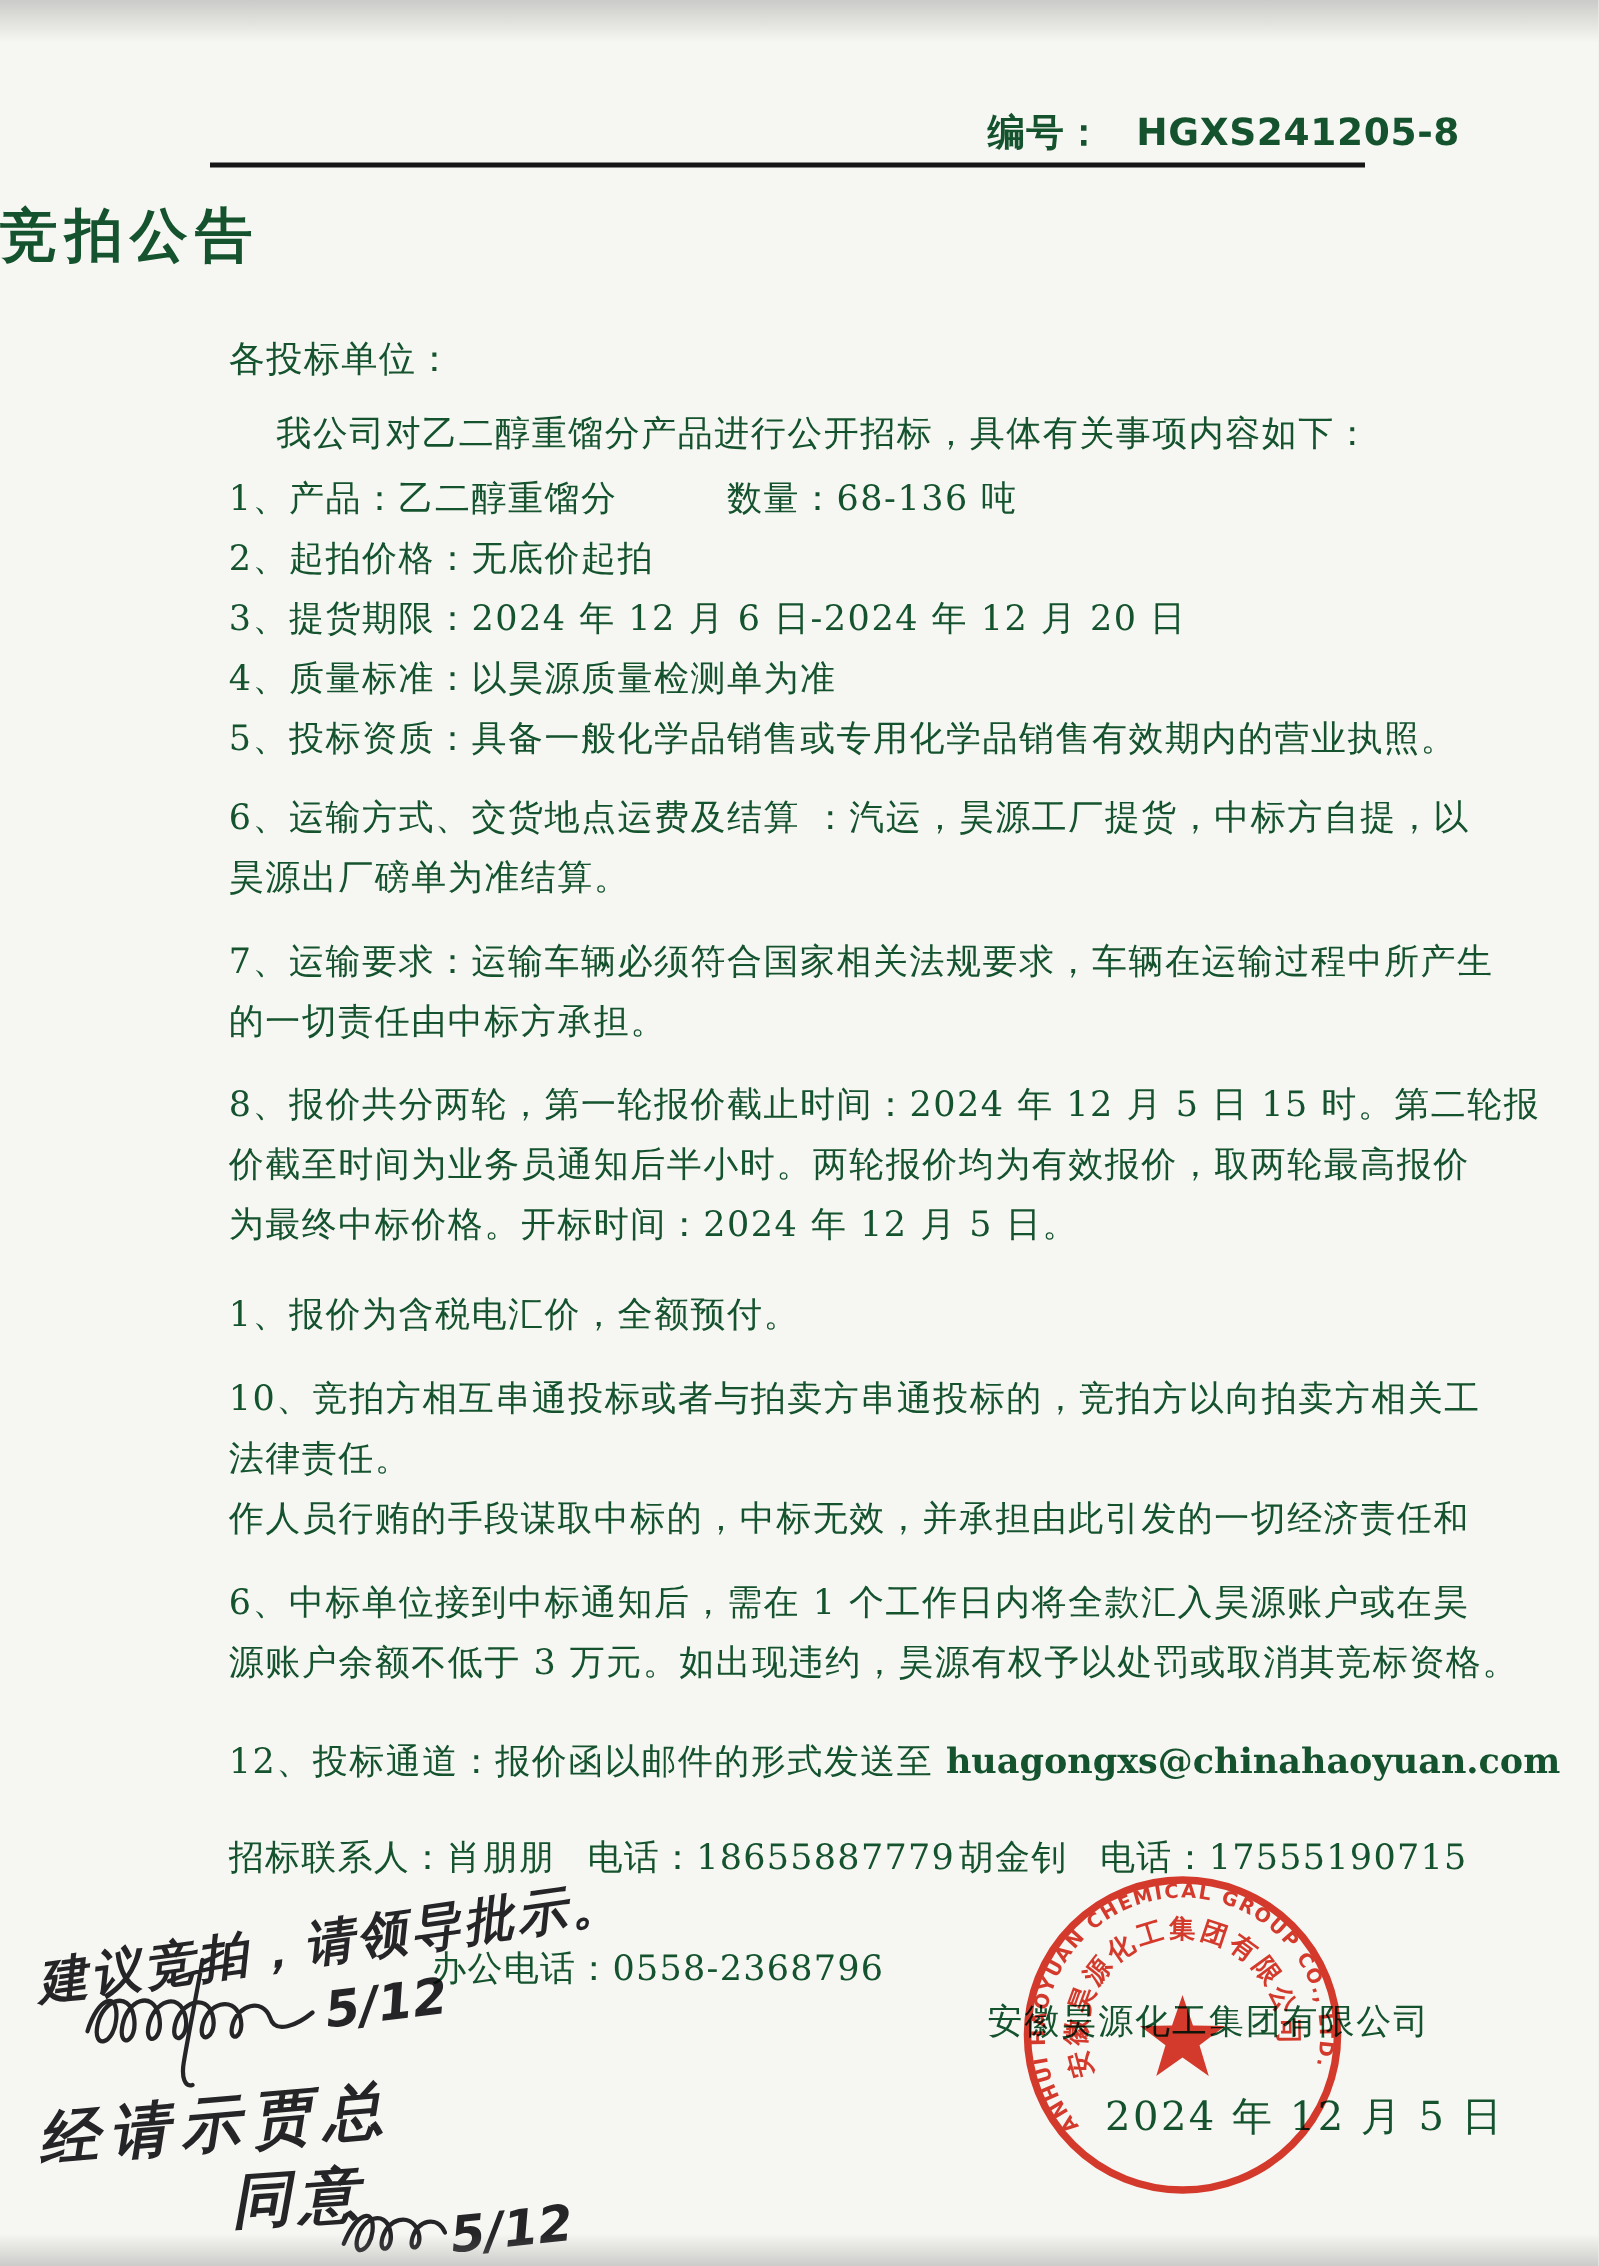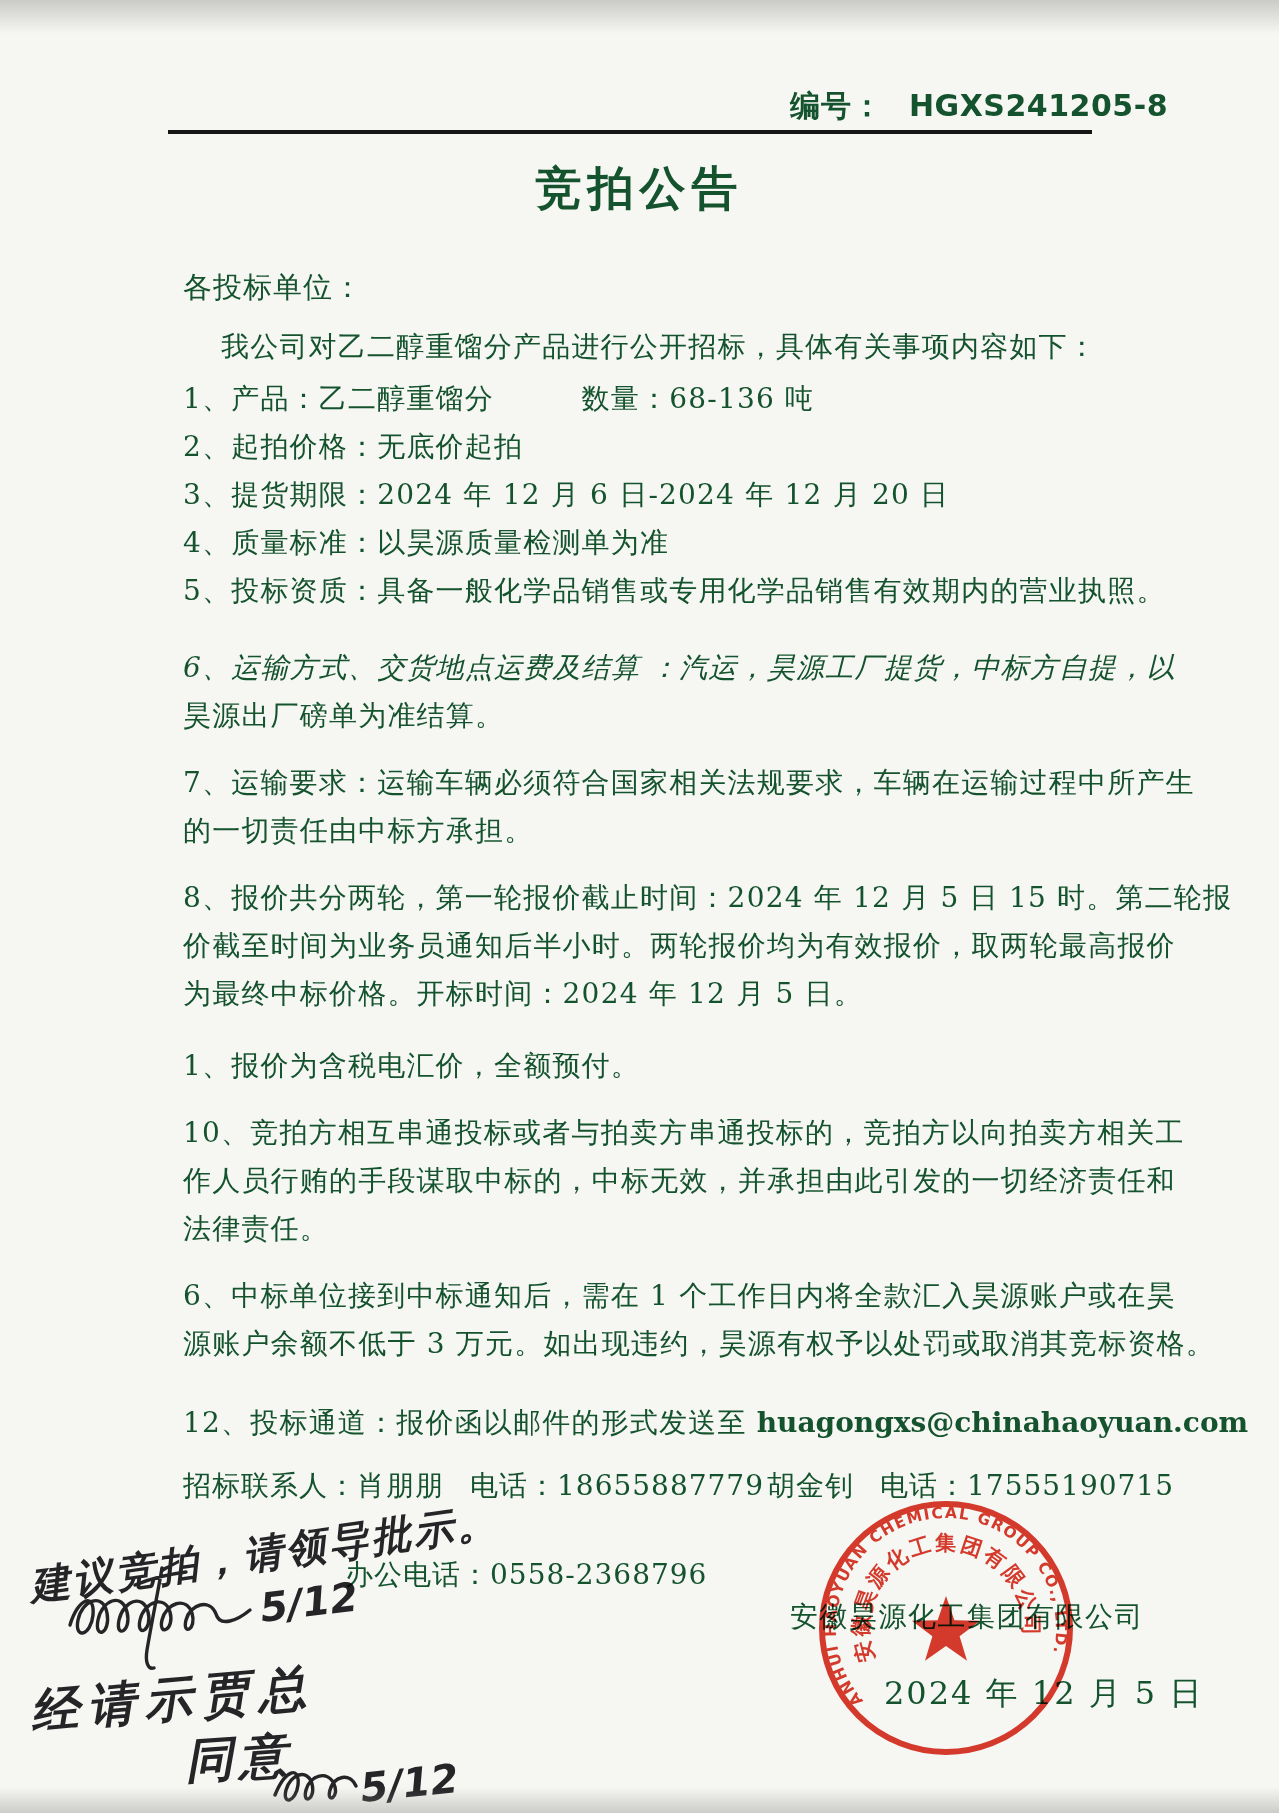--- a/index.html
+++ b/index.html
@@ -21,36 +21,35 @@
     position:absolute;top:86px;left:790px;
     font-family:"DejaVu Sans","Liberation Sans",sans-serif;
     font-weight:bold;font-size:30px;letter-spacing:1px;white-space:nowrap;
   }
   .doc-no .code{margin-left:26px;letter-spacing:.5px;}
   .header-rule{
     position:absolute;top:130px;left:168px;width:924px;height:4px;background:#161616;
   }
   .title{
     position:absolute;top:158px;left:0;width:1279px;
-    text-align:center;
     font-family:"DejaVu Sans","Liberation Sans",sans-serif;
     font-weight:bold;font-size:46px;letter-spacing:6px;
   }
   .salutation{
     position:absolute;top:268px;left:183px;
     font-size:29px;letter-spacing:1px;
   }
   .body-block{
     position:absolute;top:323px;left:183px;width:950px;
     font-size:28px;letter-spacing:1.2px;
   }
   .body-block .ln{line-height:48px;min-height:48px;white-space:nowrap;}
   .body-block .indent{padding-left:38px;}
   .mt4{margin-top:4px;}
-  .mt15{margin-top:29px;font-style:italic;}
+  .mt15{margin-top:15px;}
   .mt19{margin-top:19px;}
   .mt24{margin-top:24px;}
   .mt31{margin-top:31px;}
   .email{font-weight:bold;letter-spacing:0;}
 
   .contacts{
     position:absolute;top:1462px;left:183px;width:950px;
     font-size:28px;letter-spacing:1px;
   }
   .contact-row{position:relative;line-height:48px;white-space:nowrap;}
@@ -106,22 +105,22 @@
     <div class="ln">5、投标资质：具备一般化学品销售或专用化学品销售有效期内的营业执照。</div>
     <div class="ln mt15">6、运输方式、交货地点运费及结算 ：汽运，昊源工厂提货，中标方自提，以</div>
     <div class="ln">昊源出厂磅单为准结算。</div>
     <div class="ln mt19">7、运输要求：运输车辆必须符合国家相关法规要求，车辆在运输过程中所产生</div>
     <div class="ln">的一切责任由中标方承担。</div>
     <div class="ln mt19">8、报价共分两轮，第一轮报价截止时间：2024 年 12 月 5 日 15 时。第二轮报</div>
     <div class="ln">价截至时间为业务员通知后半小时。两轮报价均为有效报价，取两轮最高报价</div>
     <div class="ln">为最终中标价格。开标时间：2024 年 12 月 5 日。</div>
     <div class="ln mt24">1、报价为含税电汇价，全额预付。</div>
     <div class="ln mt19">10、竞拍方相互串通投标或者与拍卖方串通投标的，竞拍方以向拍卖方相关工</div>
+    <div class="ln">法律责任。</div>
     <div class="ln">作人员行贿的手段谋取中标的，中标无效，并承担由此引发的一切经济责任和</div>
-    <div class="ln">法律责任。</div>
     <div class="ln mt19">6、中标单位接到中标通知后，需在 1 个工作日内将全款汇入昊源账户或在昊</div>
     <div class="ln">源账户余额不低于 3 万元。如出现违约，昊源有权予以处罚或取消其竞标资格。</div>
     <div class="ln mt31">
       <span>12、投标通道：报价函以邮件的形式发送至 </span><span class="email">huagongxs@chinahaoyuan.com</span>
     </div>
   </div>
 
   <div class="contacts">
     <div class="contact-row">
       <span>招标联系人：</span><span>肖朋朋</span><span class="sp"></span><span>电话：</span><span>18655887779</span>

